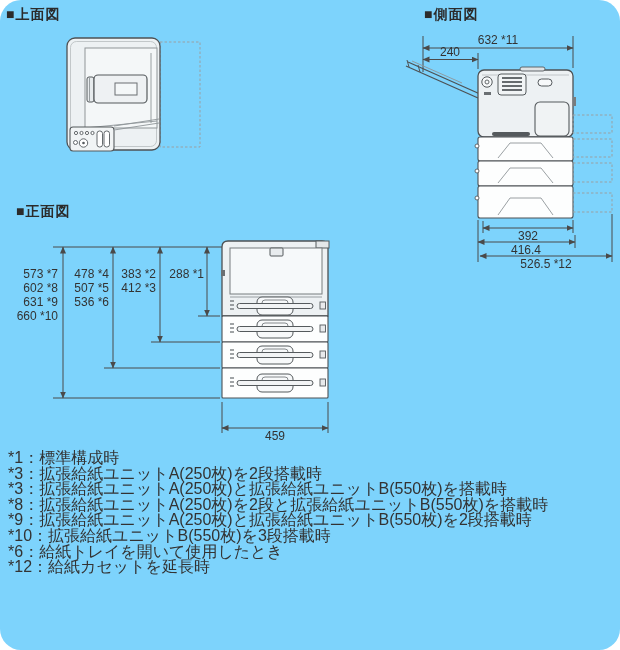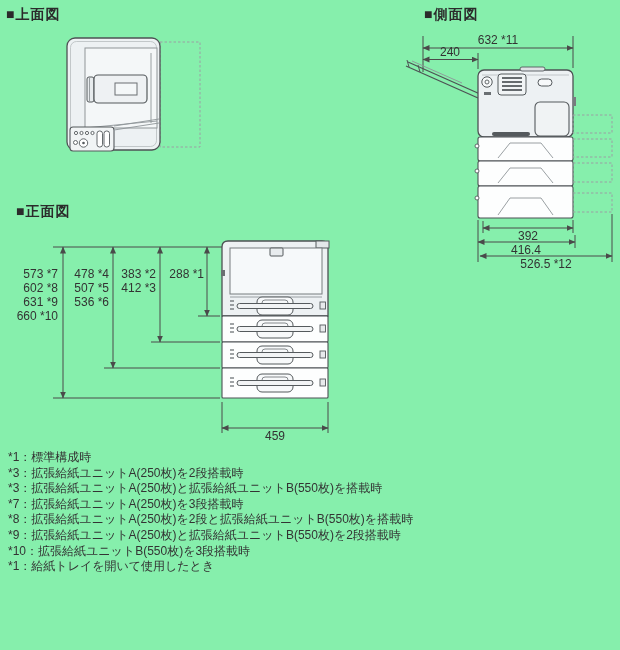--- a/index.html
+++ b/index.html
@@ -1,30 +1,30 @@
 <!DOCTYPE html>
 <html><head>
 <meta charset="utf-8">
 <style>
   html,body{margin:0;padding:0;background:#ffffff;}
-  .canvas{position:relative;width:620px;height:650px;background:#86efac;overflow:hidden;
-          font-family:"Liberation Sans","DejaVu Sans",sans-serif;color:#333;}
+  .canvas{position:relative;width:620px;height:650px;background:#7dd3fc;overflow:hidden;
+          font-family:"Liberation Sans","DejaVu Sans",sans-serif;color:#333;border-radius:21px;}
   .sec-title{position:absolute;font-size:14px;font-weight:bold;color:#2b2b2b;letter-spacing:1px;}
   .t-top{left:6px;top:6px;}
   .t-side{left:424px;top:6px;}
   .t-front{left:16px;top:203px;}
   svg{position:absolute;overflow:visible;}
   svg text{font-family:"Liberation Sans","DejaVu Sans",sans-serif;font-size:12px;fill:#333;}
   .outl{stroke:#4d5154;stroke-width:1.3;fill:#edf1f3;}
   .outl2{stroke:#4d5154;stroke-width:1.1;fill:#fdfefe;}
   .thin{stroke:#8f9598;stroke-width:0.9;fill:none;}
   .lite{stroke:#b6bcbe;stroke-width:0.8;fill:none;}
   .dim{stroke:#4a4a4a;stroke-width:1;fill:none;}
   .dash{stroke:#9aa0a3;stroke-width:1;fill:none;stroke-dasharray:2.5 2;}
-  .footnotes{position:absolute;left:8px;top:450px;width:605px;font-size:12px;line-height:15.6px;color:#333;}
+  .footnotes{position:absolute;left:8px;top:450px;width:605px;font-size:16px;line-height:15.6px;color:#333;}
 </style>
 </head>
 <body>
 
 <div class="canvas">
 
   <div class="sec-title t-top">■上面図</div>
   <div class="sec-title t-side">■側面図</div>
   <div class="sec-title t-front">■正面図</div>
 
@@ -252,20 +252,20 @@
       <line class="dim" x1="288" y1="165" x2="288" y2="196"></line>
       <line class="dim" x1="182" y1="191" x2="288" y2="191" marker-start="url(#fa-s)" marker-end="url(#fa-e)"></line>
       <text x="235" y="203" text-anchor="middle">459</text>
     </g>
   </svg>
 
   <div class="footnotes">
     <div>*1：標準構成時</div>
     <div>*3：拡張給紙ユニットA(250枚)を2段搭載時</div>
     <div>*3：拡張給紙ユニットA(250枚)と拡張給紙ユニットB(550枚)を搭載時</div>
-    <div>*7：拡張給紙ユニットA(250枚)を3段搭載時</div>
     <div>*8：拡張給紙ユニットA(250枚)を2段と拡張給紙ユニットB(550枚)を搭載時</div>
     <div>*9：拡張給紙ユニットA(250枚)と拡張給紙ユニットB(550枚)を2段搭載時</div>
     <div>*10：拡張給紙ユニットB(550枚)を3段搭載時</div>
-    <div>*1：給紙トレイを開いて使用したとき</div>
+    <div>*6：給紙トレイを開いて使用したとき</div>
+    <div>*12：給紙カセットを延長時</div>
   </div>
 
 </div>
 
 </body></html>

